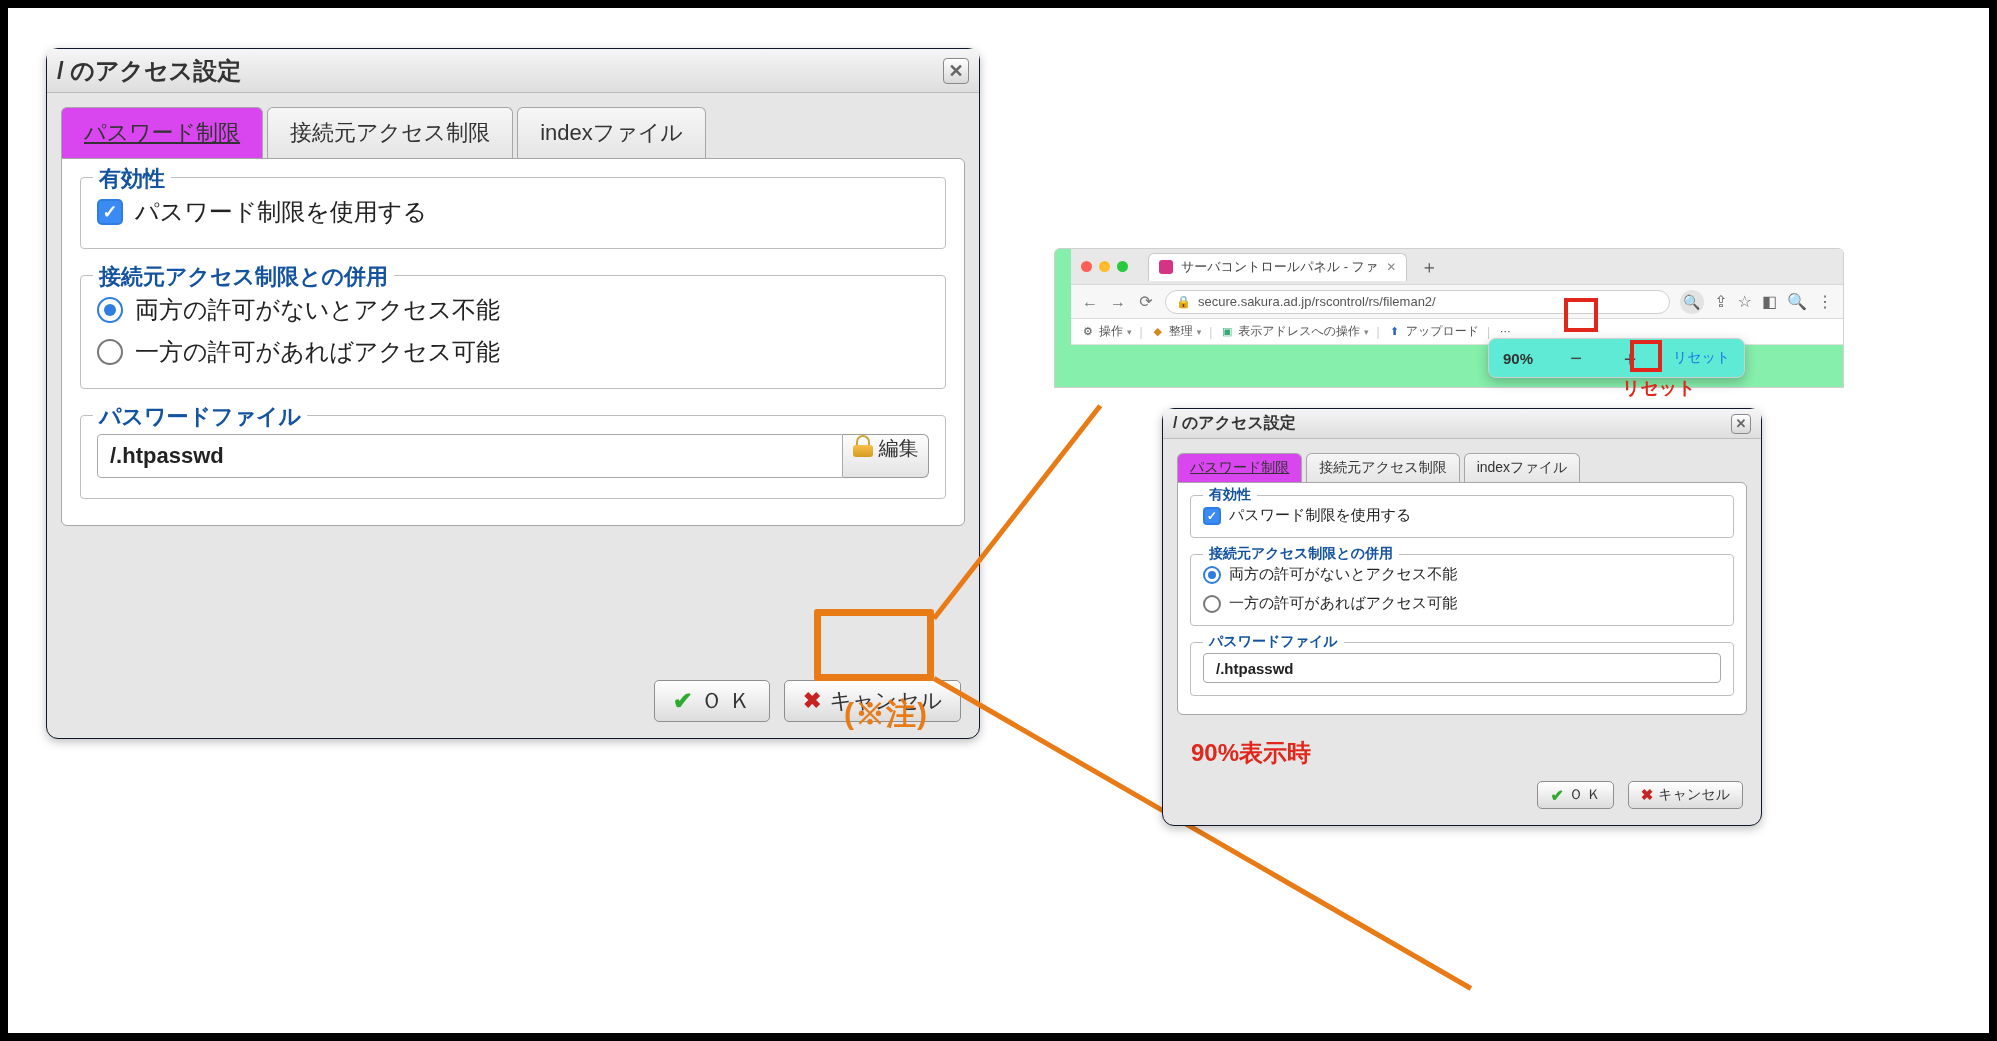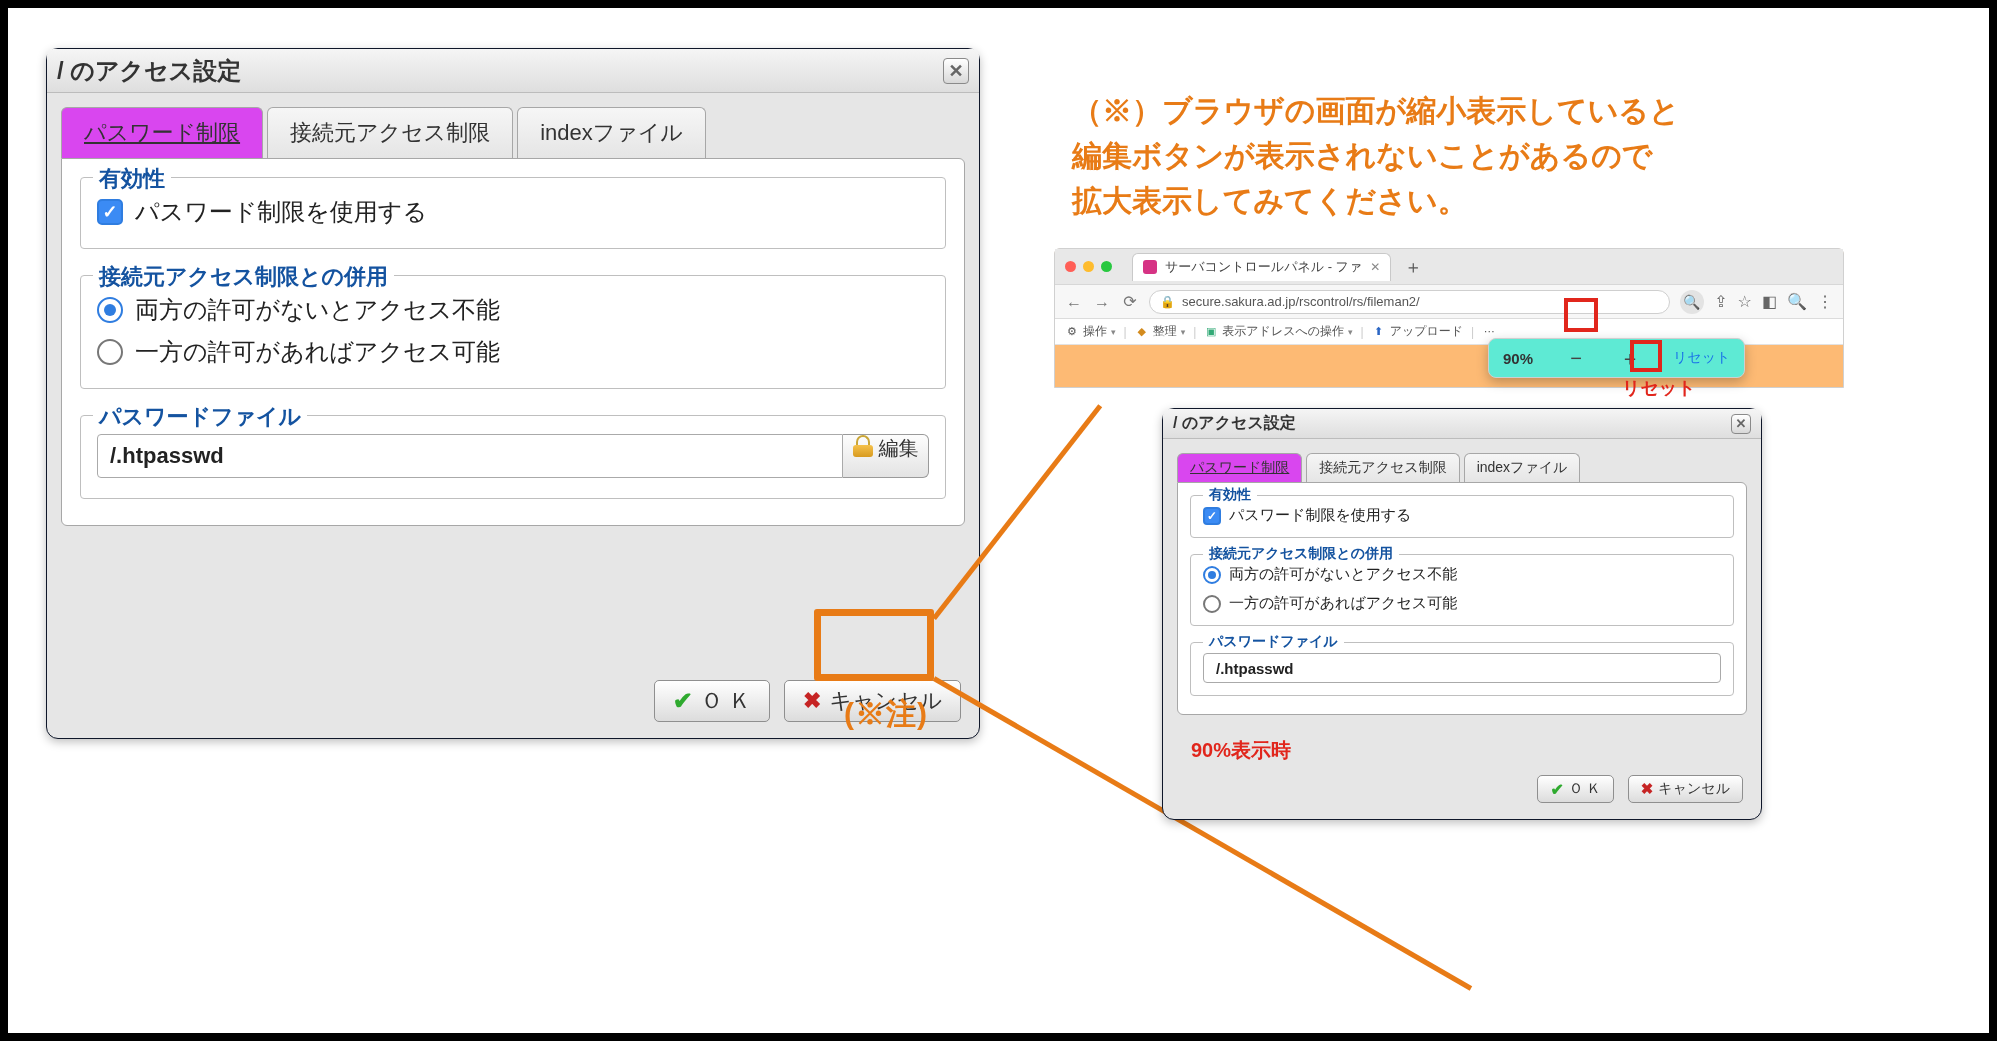--- a/index.html
+++ b/index.html
@@ -116,21 +116,21 @@
   .warn {
     position:absolute; color:#e87b16; font-weight:800; font-size:30px; line-height:1.5;
   }
 
   
   .red-box { position:absolute; border:4px solid #e1261c; }
   .red-text { position:absolute; color:#e1261c; font-weight:800; }
 
   
   .browser {
-    position:absolute; background:#fdba74; border:1px solid #d0d0d0; border-radius:6px 6px 0 0;
+    position:absolute; background:#86efac; border:1px solid #d0d0d0; border-radius:6px 6px 0 0;padding-left:16px;
   }
   .tabstrip { height:36px; display:flex; align-items:center; padding-left:10px; gap:10px;
               border-bottom:1px solid #d7d7d7; background:#e8e8e8; }
   .macdots { display:flex; gap:7px; margin-right:10px; }
   .macdots span { width:11px; height:11px; border-radius:50%; display:block; }
   .dot-r{background:#ff5f57;} .dot-y{background:#febc2e;} .dot-g{background:#28c840;}
   .btab {
     height:28px; background:#fff; border:1px solid #c9c9c9; border-bottom:none;
     border-radius:6px 6px 0 0; display:flex; align-items:center; gap:8px; padding:0 10px;
     font-size:13px; color:#444;
@@ -222,25 +222,20 @@
       </div>
     </div>
   </div>
 
   <div class="hl" style="left:806px; top:601px; width:120px; height:72px;"></div>
   <div class="note" style="left:836px; top:686px;">(※注)</div>
 
   <div class="callout-line" style="left:926px; top:608px; width:270px; transform:rotate(-52deg);"></div>
   <div class="callout-line" style="left:926px; top:668px; width:620px; transform:rotate(30deg);"></div>
 
-  <div class="warn" style="left:1064px; top:80px; width:760px;">
-    <div>（※）ブラウザの画面が縮小表示していると</div>
-    <div>編集ボタンが表示されないことがあるので</div>
-    <div>拡大表示してみてください。</div>
-  </div>
 
   <div class="browser" style="left:1046px; top:240px; width:790px; height:140px;">
     <div class="tabstrip">
       <div class="macdots">
         <span class="dot-r"></span>
         <span class="dot-y"></span>
         <span class="dot-g"></span>
       </div>
       <div class="btab">
         <span class="favicon"></span>
@@ -335,21 +330,21 @@
           <div class="radio"></div>
           <span>一方の許可があればアクセス可能</span>
         </div>
       </div>
       <div class="fieldset" style="margin-bottom:6px;">
         <div class="fieldset-legend">パスワードファイル</div>
         <input class="text-input" style="width: 100%;" value="/.htpasswd">
       </div>
     </div>
 
-    <div class="red-text" style="position:relative; padding:6px 0 10px 28px; font-size:20px; line-height:1.5;">
+    <div class="red-text" style="position:relative; padding:6px 0 10px 28px; font-size:24px; line-height:1.5;">
       <div>90%表示時</div>
     </div>
 
     <div class="dialog-buttons">
       <div class="btn">
         <span class="chk-ico">✔</span>
         <span>Ｏ Ｋ</span>
       </div>
       <div class="btn">
         <span class="x-ico">✖</span>

